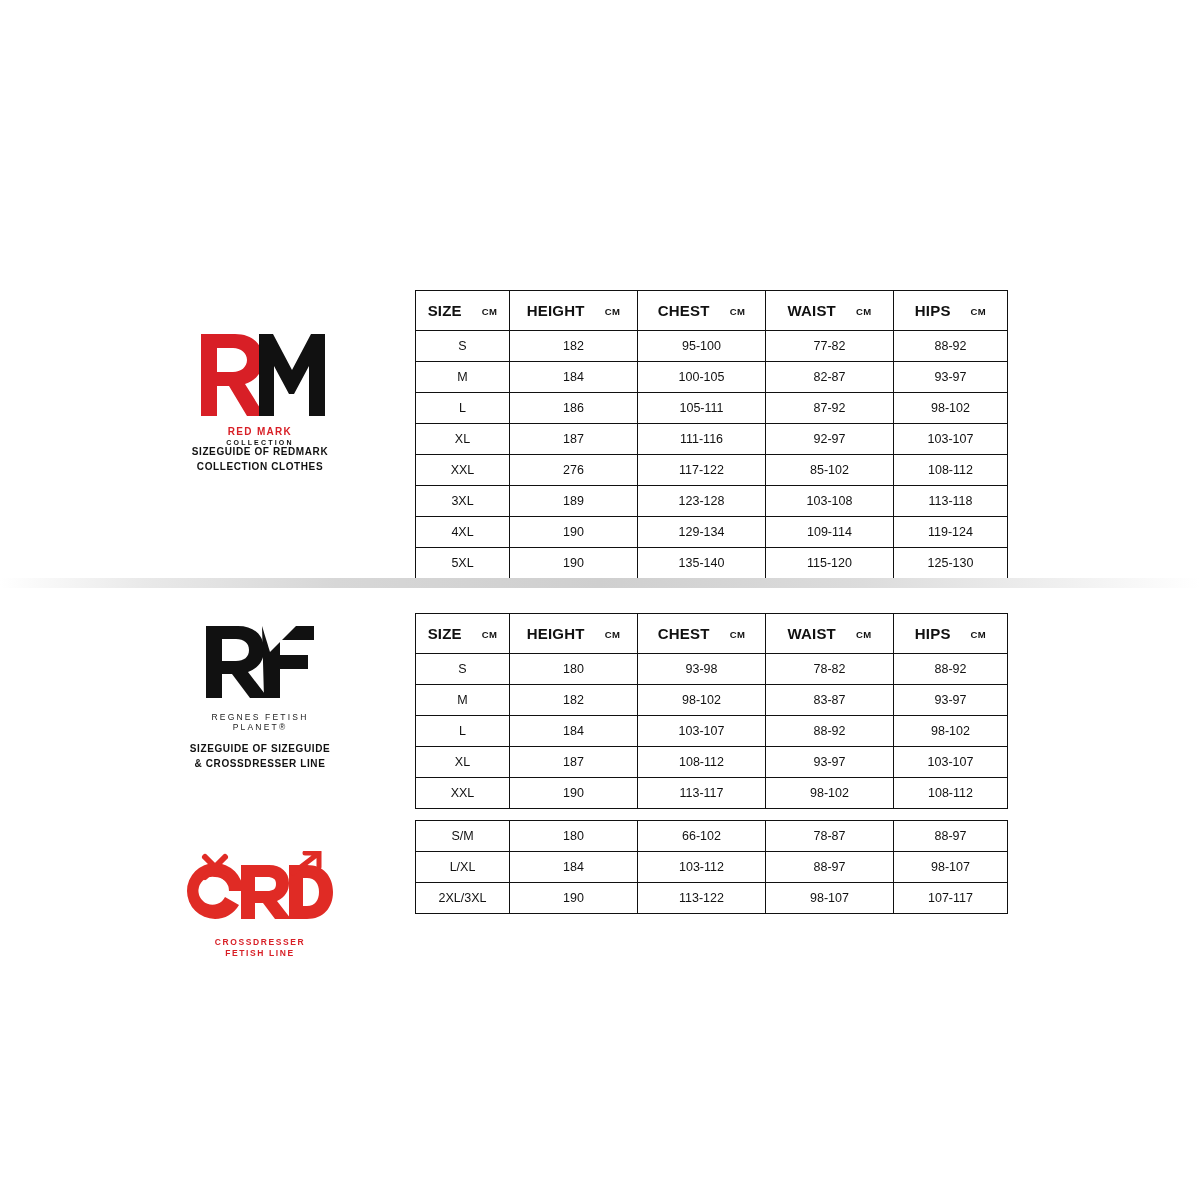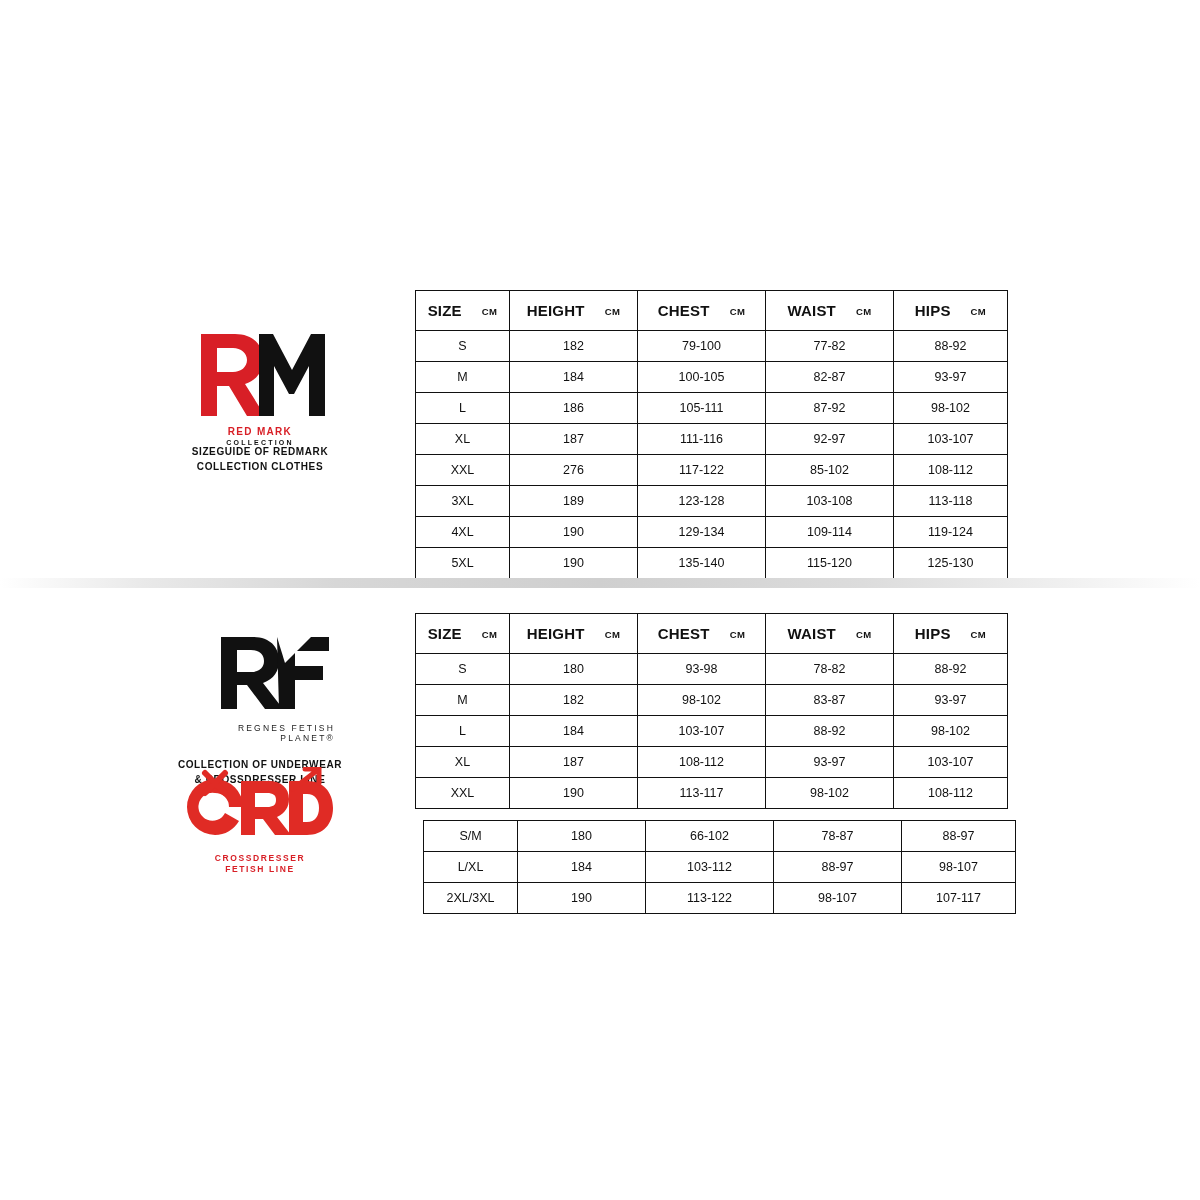--- a/index.html
+++ b/index.html
@@ -61,22 +61,21 @@
     font-weight: bold;
     letter-spacing: 2.2px;
     color: #111;
     margin-top: 2px;
   }
 
   
   .rfp-logo-wrap {
     position: relative;
     width: 150px;
-    margin: 15px auto;
-    text-align: right;
+    margin: 4px auto;
   }
   .rfp-name {
     font-size: 8.5px;
     letter-spacing: 2.2px;
     color: #222;
     margin-top: 6px;
     font-weight: normal;
   }
 
   
@@ -135,21 +134,20 @@
     position: absolute;
     left: 415px;
     top: 613px;
     width: 592px;
   }
   #table-crd {
     position: absolute;
     left: 415px;
     top: 820px;
     width: 592px;
-    margin-left: 8px;
   }
 
   .col-size   { width: 94px; }
   .col-height { width: 128px; }
   .col-chest  { width: 128px; }
   .col-waist  { width: 128px; }
   .col-hips   { width: 114px; }
 
   
   .divider {
@@ -201,21 +199,21 @@
         <th><span>HEIGHT</span><span class="unit">CM</span></th>
         <th><span>CHEST</span><span class="unit">CM</span></th>
         <th><span>WAIST</span><span class="unit">CM</span></th>
         <th><span>HIPS</span><span class="unit">CM</span></th>
       </tr>
     </thead>
     <tbody>
       <tr>
         <td>S</td>
         <td>182</td>
-        <td>79-100</td>
+        <td>95-100</td>
         <td>77-82</td>
         <td>88-92</td>
       </tr>
       <tr>
         <td>M</td>
         <td>184</td>
         <td>100-105</td>
         <td>82-87</td>
         <td>93-97</td>
       </tr>
@@ -273,21 +271,21 @@
         <path d="M6 4 L6 76 L22 76 L22 52 L32 52 L50 76 L68 76 L48 50
                  C59 46 64 38 64 28 C64 13 54 4 38 4 Z
                  M22 17 L36 17 C44 17 49 21 49 28 C49 35 44 39 36 39 L22 39 Z" fill="#111111"></path>
 
         <path d="M62 4 L114 4 L114 18 L80 18 L80 33 L108 33 L108 47 L80 47 L80 76 L64 76 Z" fill="#111111"></path>
         <path d="M62 4 L96 4 L70 30 Z" fill="#ffffff"></path>
       </svg>
       <div class="rfp-name">REGNES FETISH PLANET®</div>
     </div>
     <div class="brand-caption">
-      <div>COLLECTION OF UNDERWEAR</div>
+      <div>SIZEGUIDE OF SIZEGUIDE</div>
       <div>&amp; CROSSDRESSER LINE</div>
     </div>
   </div>
 
   <table class="size-table" id="table-rfp">
     <colgroup>
       <col class="col-size">
         <col class="col-height">
         <col class="col-chest">
         <col class="col-waist">
@@ -334,21 +332,21 @@
       <tr>
         <td>XXL</td>
         <td>190</td>
         <td>113-117</td>
         <td>98-102</td>
         <td>108-112</td>
       </tr>
     </tbody>
   </table>
 
-  <div class="brand-col" id="brand-crd" style="top:767px;">
+  <div class="brand-col" id="brand-crd" style="top:851px;">
     <div class="crd-logo-wrap">
       <svg width="150" height="80" viewBox="0 0 150 80" xmlns="http://www.w3.org/2000/svg" aria-hidden="true">
 
         <path d="M58 40 A28 28 0 1 0 30 68 A28 28 0 0 0 54 54 L40 46
                  A14 14 0 1 1 30 26 A14 14 0 0 1 44 40 Z" fill="#e02b25"></path>
 
         <path d="M56 14 L56 68 L70 68 L70 52 L78 52 L90 68 L106 68 L92 50
                  C100 46 104 40 104 32 C104 21 96 14 84 14 Z
                  M70 26 L82 26 C88 26 91 28 91 33 C91 38 88 40 82 40 L70 40 Z" fill="#e02b25"></path>
 

